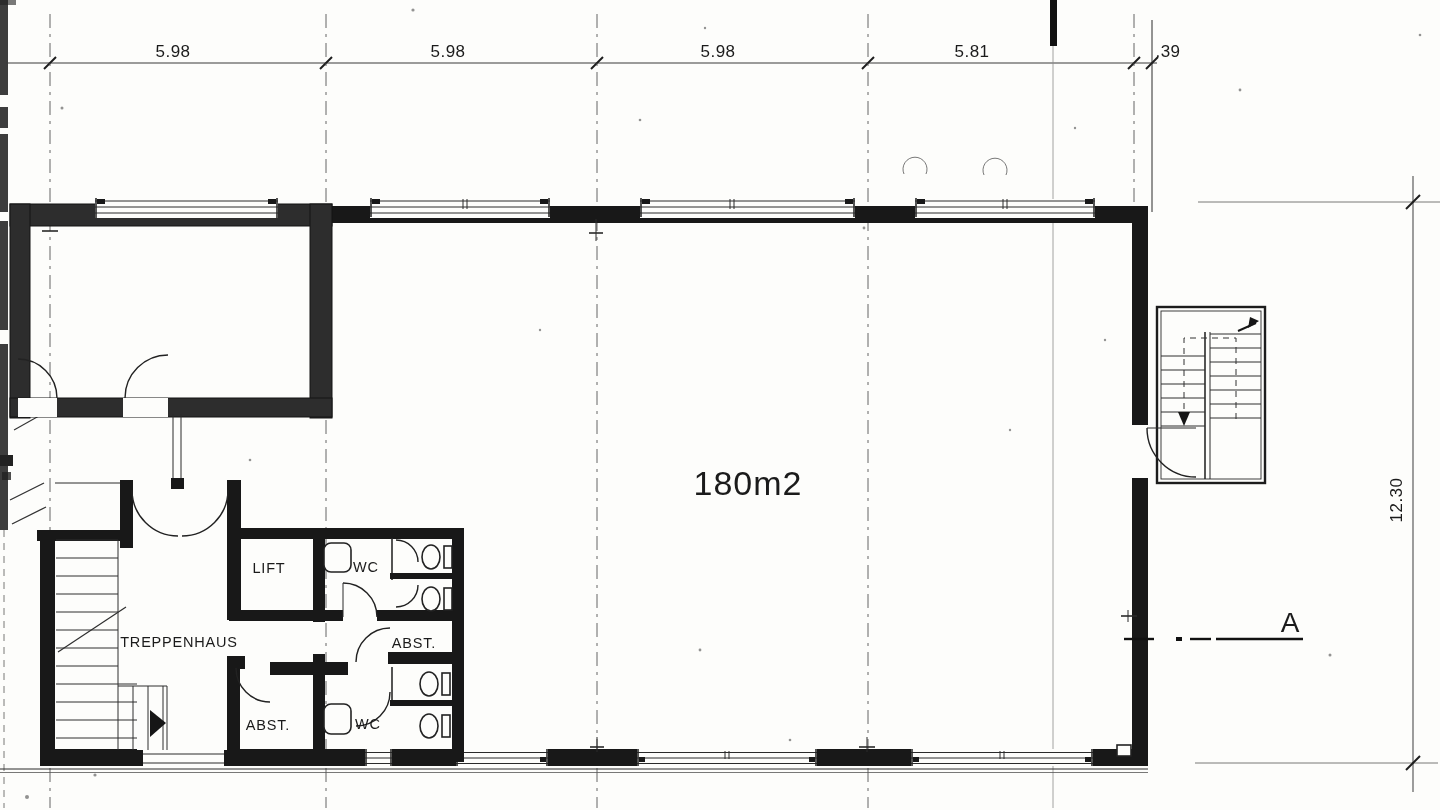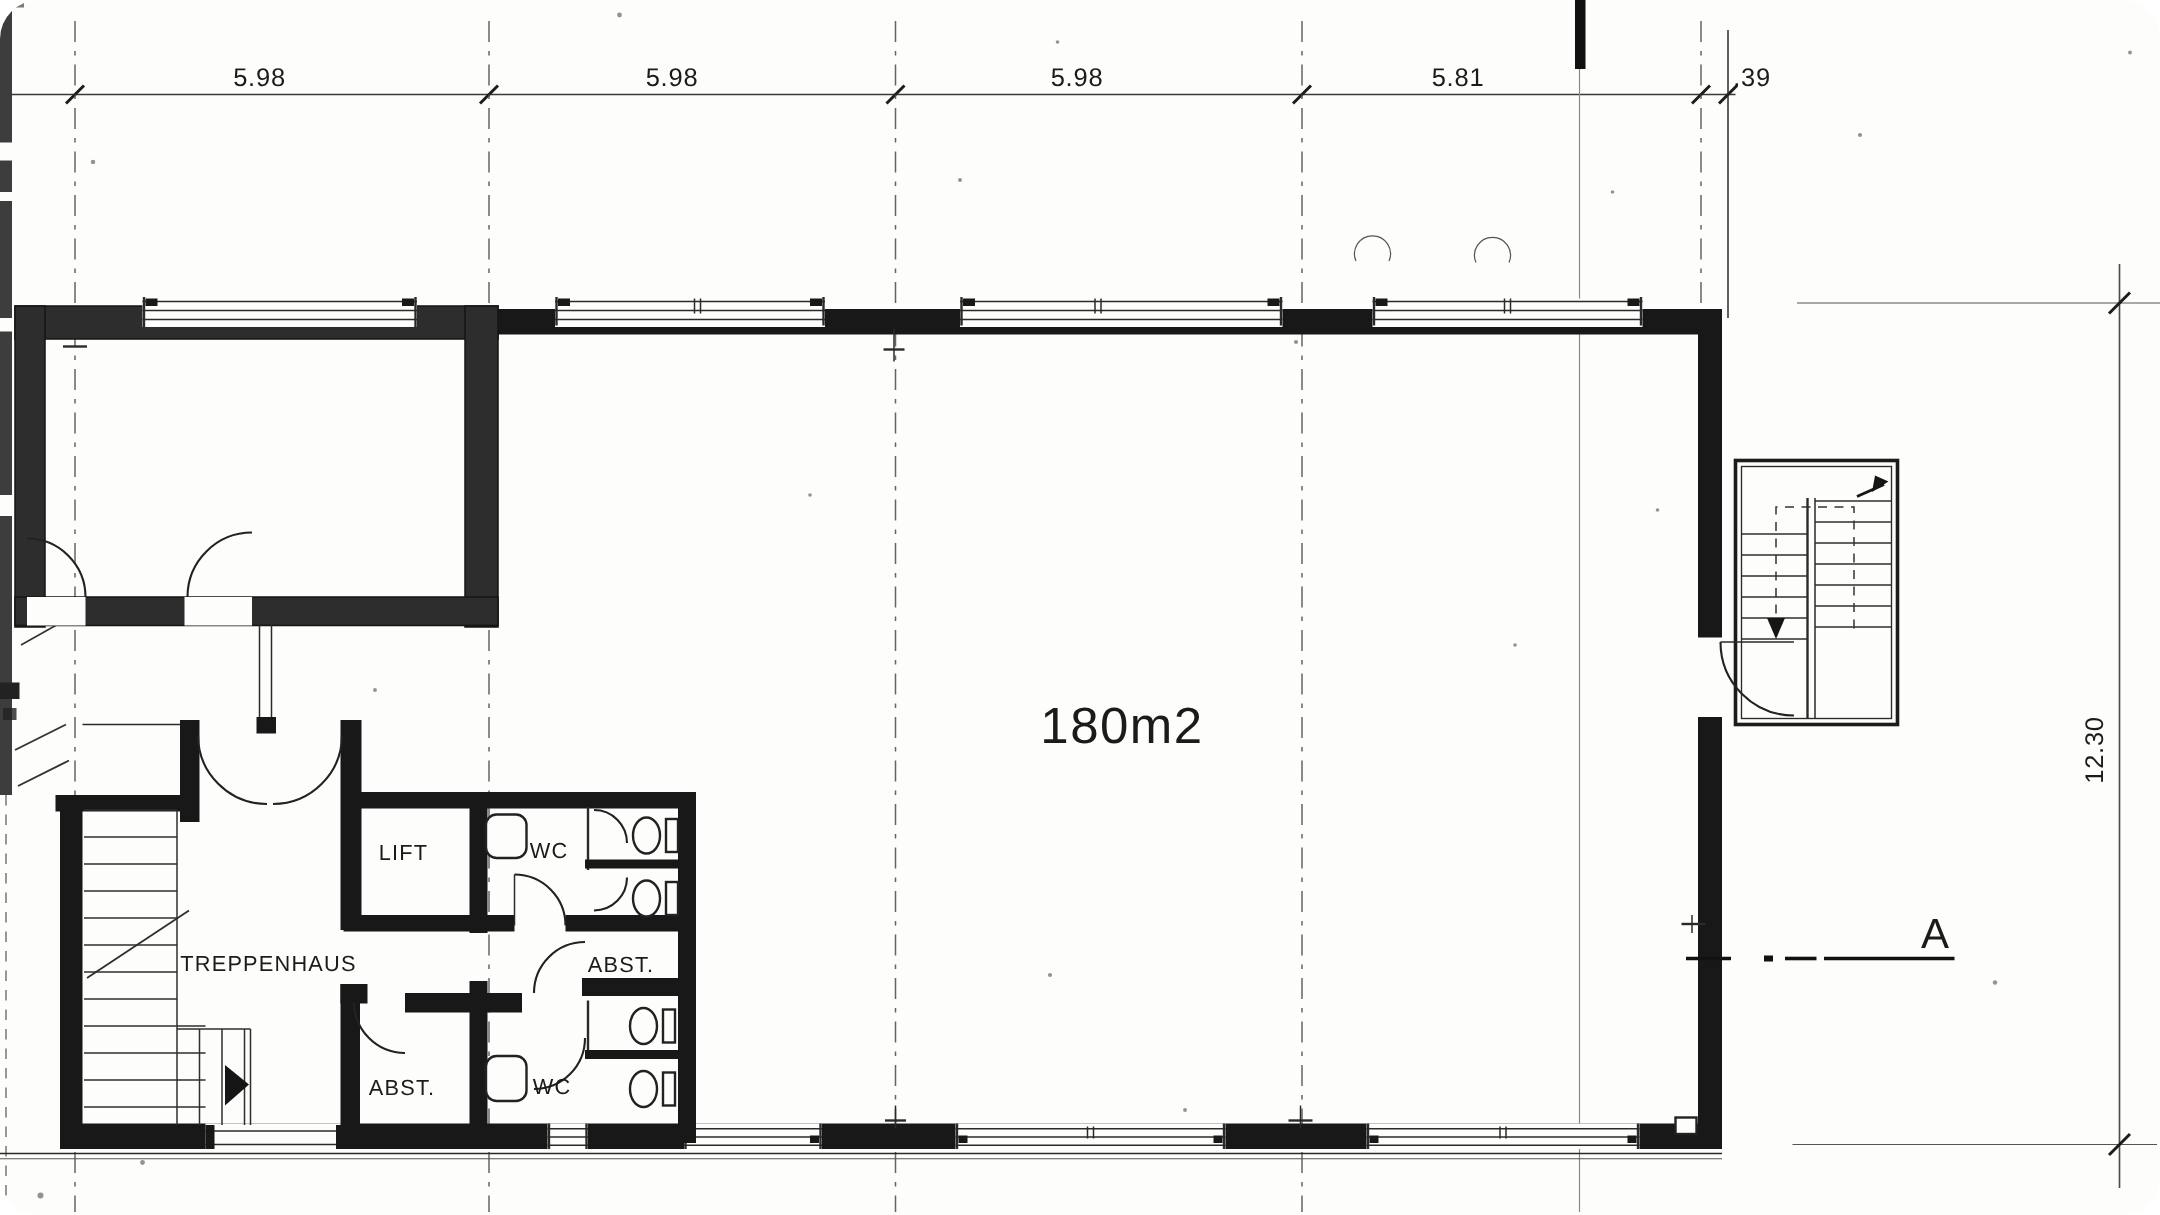--- a/index.html
+++ b/index.html
@@ -1,17 +1,17 @@
 <!DOCTYPE html>
 <html><head>
 <meta charset="utf-8">
 <style>
   html,body{margin:0;padding:0;background:#ffffff;}
   .stage{position:relative;width:1440px;height:810px;background:#fdfdfb;overflow:hidden;
-         font-family:"Liberation Sans", sans-serif;border-radius:26px;}
+         font-family:"Liberation Sans", sans-serif;}
   svg{display:block}
   
   .thin   {stroke:#2a2a2a;stroke-width:1;fill:none;}
   .thin2  {stroke:#2a2a2a;stroke-width:1.6;fill:none;}
   .hair   {stroke:#555;stroke-width:.8;fill:none;}
   .gridln {stroke:#4a4a4a;stroke-width:1;fill:none;stroke-dasharray:14 6 3 6;opacity:.85;}
   .dimln  {stroke:#3a3a3a;stroke-width:1.1;fill:none;}
   .tick   {stroke:#1d1d1d;stroke-width:2;fill:none;}
   .wallF  {fill:#181818;stroke:none;}
   .wallG  {fill:#2d2d2d;stroke:#141414;stroke-width:1;}

